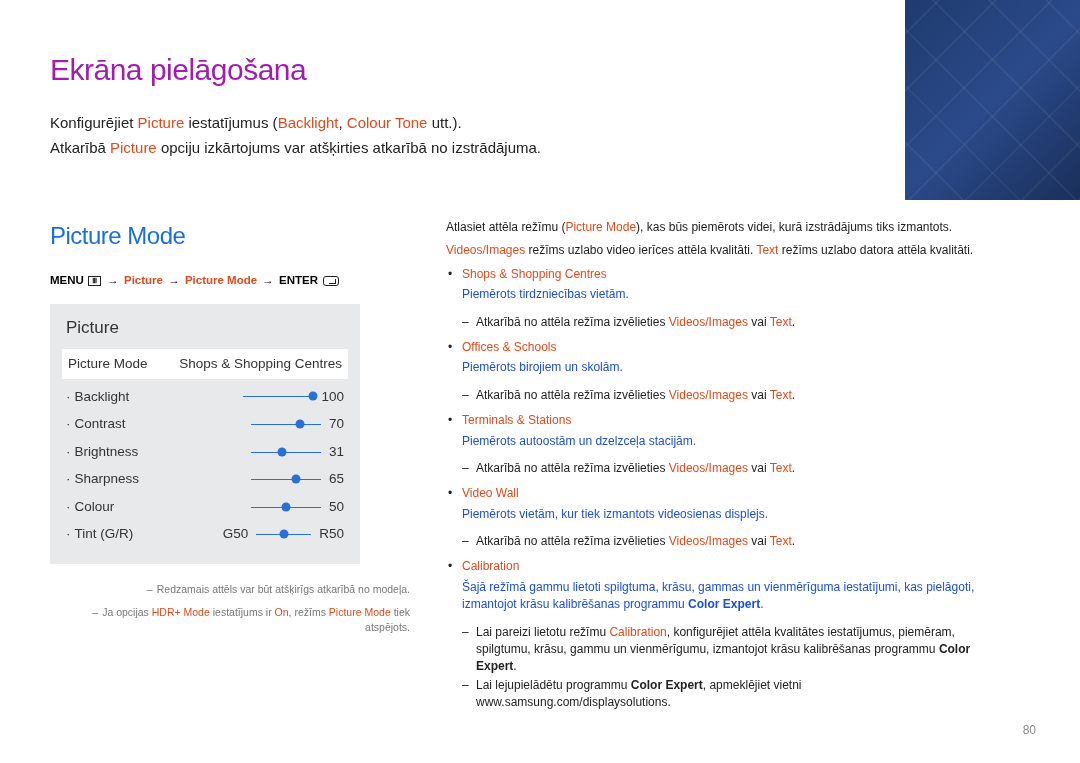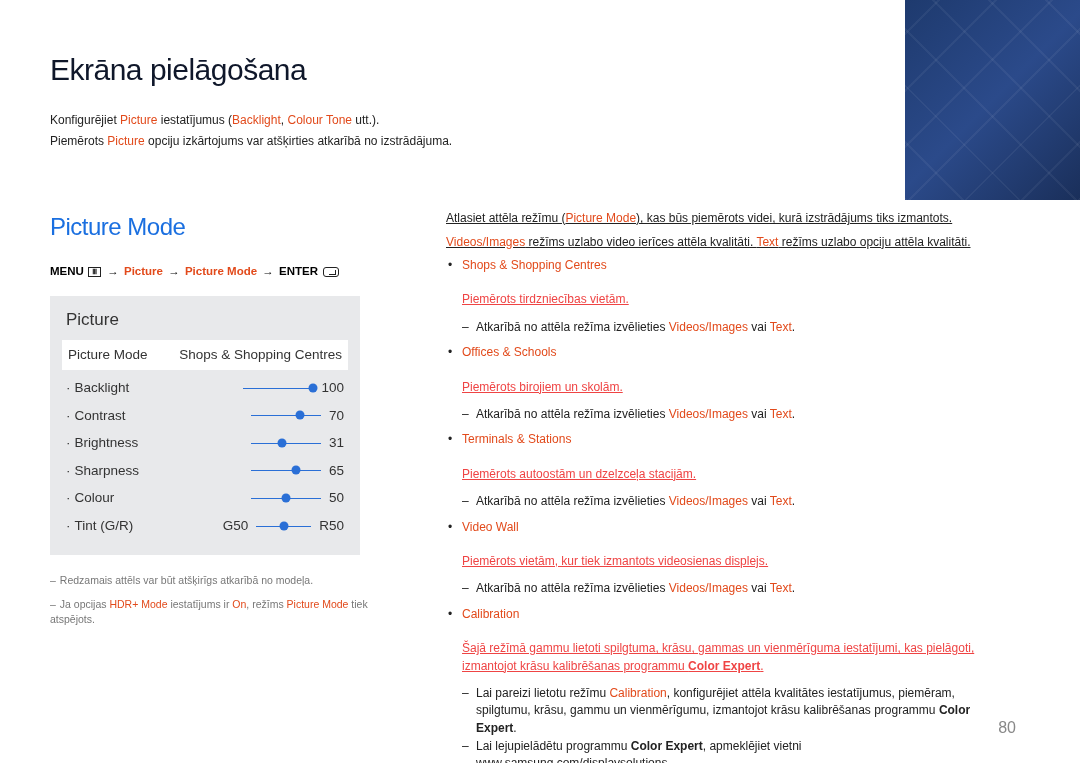--- a/index.html
+++ b/index.html
@@ -16,22 +16,22 @@
   .page { width: 1080px; height: 763px; position: relative; padding: 50px 50px 40px 50px; }
   .header-banner {
     position: absolute; top: 0; right: 0; width: 175px; height: 200px;
     background: linear-gradient(135deg, #1e3a6e 0%, #2b4a8a 50%, #1a2f5a 100%);
     background-image:
       repeating-linear-gradient(45deg, rgba(255,255,255,0.05) 0 2px, transparent 2px 40px),
       repeating-linear-gradient(-45deg, rgba(255,255,255,0.05) 0 2px, transparent 2px 40px),
       linear-gradient(135deg, #1e3a6e 0%, #2b4a8a 50%, #1a2f5a 100%);
   }
   .chapter-num { font-size: 30px; color: #222; font-weight: 400; letter-spacing: -0.5px; }
-  .chapter-title { font-size: 30px; color: #0f172a; font-weight: 400; letter-spacing: -0.5px; margin-top: -2px; }
-  .intro { margin-top: 20px; font-size: 12px; color: #222; }
+  .chapter-title { font-size: 30px; color: #a21caf; font-weight: 400; letter-spacing: -0.5px; margin-top: -2px; }
+  .intro { margin-top: 20px; font-size: 15px; color: #222; }
   .intro .orange { color: #e24a1b; }
   .intro-line { margin-top: 4px; }
   .content { display: flex; margin-top: 60px; gap: 36px; }
   .left-col { width: 360px; flex-shrink: 0; }
   .right-col { flex: 1; padding-right: 40px; }
   .section-title { font-size: 24px; color: #1a6fe0; font-weight: 400; margin-bottom: 18px; letter-spacing: -0.5px; }
   .nav-path { font-size: 11.5px; color: #000; font-weight: 700; margin-bottom: 16px; }
   .nav-path .orange { color: #e24a1b; font-weight: 700; }
   .nav-path .icon-box { display: inline-block; border: 1px solid #222; width: 13px; height: 10px; font-size: 7px; text-align: center; line-height: 8px; vertical-align: middle; margin: 0 1px; }
   .nav-path .enter-icon { display: inline-block; border: 1px solid #222; width: 16px; height: 10px; border-radius: 3px; position: relative; vertical-align: middle; margin-left: 2px; }
@@ -48,54 +48,54 @@
   .osd-slider-wrap { display: flex; align-items: center; gap: 8px; }
   .osd-slider { position: relative; width: 70px; height: 6px; }
   .osd-slider .track { position: absolute; left: 0; top: 50%; width: 100%; height: 1px; background: #2a6fd6; }
   .osd-slider .knob { position: absolute; top: 50%; width: 9px; height: 9px; border-radius: 50%; background: #2a6fd6; transform: translate(-50%, -50%); }
   .tint-row .lbl-g { color: #333; font-size: 13.5px; }
   .tint-row .lbl-r { color: #333; font-size: 13.5px; }
   .tint-slider { position: relative; width: 55px; height: 6px; }
   .tint-slider .track { position: absolute; left: 0; top: 50%; width: 100%; height: 1px; background: #2a6fd6; }
   .tint-slider .knob { position: absolute; top: 50%; width: 9px; height: 9px; border-radius: 50%; background: #2a6fd6; transform: translate(-50%, -50%); }
 
-  .footnotes { margin-top: 18px; font-size: 10.5px; color: #777; }
+  .footnotes { margin-top: 18px; font-size: 10.5px; color: #777; text-align: right; }
   .footnotes .dash { margin-right: 4px; }
   .footnotes p { margin-top: 8px; }
   .footnotes .orange { color: #e24a1b; }
 
   .desc-block { font-size: 12px; color: #222; }
-  .desc-block p { margin-bottom: 6px; text-decoration: underline; }
+  .desc-block p { margin-bottom: 6px; }
   .orange { color: #e24a1b; }
   .bullet-list { list-style: none; margin-top: 6px; }
   .bullet-list > li { position: relative; padding-left: 16px; margin-bottom: 8px; }
   .bullet-list > li::before { content: "•"; position: absolute; left: 2px; top: 0; font-size: 12px; }
   .bullet-list .b-title { color: #e24a1b; font-weight: 400; }
-  .bullet-list .b-desc { color: #ef4444; margin-top: 17px; text-decoration: underline; }
+  .bullet-list .b-desc { color: #1d4ed8; margin-top: 3px; }
   .sub-dash { list-style: none; margin-top: 10px; }
   .sub-dash li { position: relative; padding-left: 14px; margin-top: 1px; }
   .sub-dash li::before { content: "–"; position: absolute; left: 0; top: 0; }
   .bold { font-weight: 700; }
 
-  .page-num { position: absolute; bottom: 24px; right: 64px; font-size: 16px; color: #888; }
+  .page-num { position: absolute; bottom: 24px; right: 44px; font-size: 12px; color: #888; }
 </style>
 </head>
 <body>
 
 <div class="page">
   <div class="header-banner"></div>
 
   <h1 class="chapter-title">Ekrāna pielāgošana</h1>
 
   <div class="intro">
     <p class="intro-line">
       <span>Konfigurējiet </span><span class="orange">Picture</span><span> iestatījumus (</span><span class="orange">Backlight</span><span>, </span><span class="orange">Colour Tone</span><span> utt.).</span>
     </p>
     <p class="intro-line">
-      <span>Piemērots </span><span class="orange">Picture</span><span> opciju izkārtojums var atšķirties atkarībā no izstrādājuma.</span>
+      <span>Atkarībā </span><span class="orange">Picture</span><span> opciju izkārtojums var atšķirties atkarībā no izstrādājuma.</span>
     </p>
   </div>
 
   <div class="content">
 
     <div class="left-col">
       <h2 class="section-title">Picture Mode</h2>
 
       <div class="nav-path">
         <span>MENU</span>
@@ -183,21 +183,21 @@
         <p><span class="dash">–</span><span>Redzamais attēls var būt atšķirīgs atkarībā no modeļa.</span></p>
         <p><span class="dash">–</span><span>Ja opcijas </span><span class="orange">HDR+ Mode</span><span> iestatījums ir </span><span class="orange">On</span><span>, režīms </span><span class="orange">Picture Mode</span><span> tiek atspējots.</span></p>
       </div>
     </div>
 
     <div class="right-col desc-block">
       <p>
         <span>Atlasiet attēla režīmu (</span><span class="orange">Picture Mode</span><span>), kas būs piemērots videi, kurā izstrādājums tiks izmantots.</span>
       </p>
       <p>
-        <span class="orange">Videos/Images</span><span> režīms uzlabo video ierīces attēla kvalitāti. </span><span class="orange">Text</span><span> režīms uzlabo opciju attēla kvalitāti.</span>
+        <span class="orange">Videos/Images</span><span> režīms uzlabo video ierīces attēla kvalitāti. </span><span class="orange">Text</span><span> režīms uzlabo datora attēla kvalitāti.</span>
       </p>
 
       <ul class="bullet-list">
         <li>
           <div class="b-title">Shops &amp; Shopping Centres</div>
           <div class="b-desc">Piemērots tirdzniecības vietām.</div>
           <ul class="sub-dash">
               <li><span>Atkarībā no attēla režīma izvēlieties </span><span class="orange">Videos/Images</span><span> vai </span><span class="orange">Text</span><span>.</span></li>
             </ul>
         </li>

